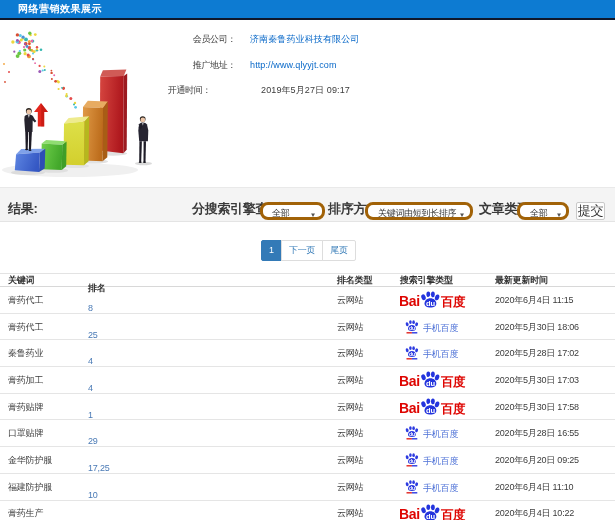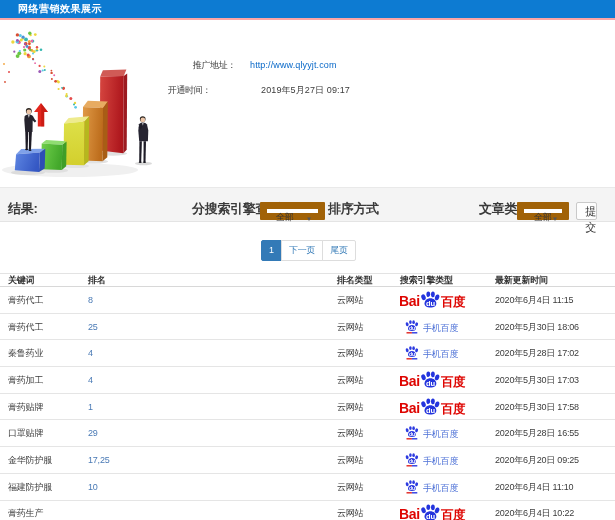--- a/index.html
+++ b/index.html
@@ -1,46 +1,46 @@
 <!DOCTYPE html>
 <html><head>
 <meta charset="utf-8">
 <style>
 * { margin:0; padding:0; box-sizing:border-box; }
 html,body { width:615px; height:520px; background:#fff; font-family:"Liberation Sans",sans-serif; }
 #page { position:relative; width:615px; height:520px; overflow:hidden; background:#fff; }
 .abs { position:absolute; }
 
-#topbar { left:0; top:0; width:615px; height:20px; background:#0d7bd2; border-bottom:2px solid #fca5a5; }
+#topbar { left:0; top:0; width:615px; height:20px; background:#0d7bd2; border-bottom:2px solid #0f172a; }
 #topbar span { position:absolute; left:18px; top:2px; font-size:10px; font-weight:bold; color:#fff; letter-spacing:0.5px; }
 
 .irow { position:absolute; height:12px; font-size:9px; line-height:12px; white-space:nowrap; }
 .irow .lab { position:absolute; right:379px; color:#404040; letter-spacing:-0.35px; }
 .irow .val { position:absolute; left:250px; letter-spacing:0.12px; }
 .blue { color:#0868c8; }
 .dark { color:#3c3c3c; }
 
 #fbar { left:0; top:187px; width:615px; height:35px; background:#f4f4f4; border-top:1px solid #e9e9e9; border-bottom:1px solid #e4e4e4; }
 #fbar .lbl { position:absolute; top:12px; font-size:13px; font-weight:bold; color:#3a3a3a; letter-spacing:-0.3px; }
-.sel { position:absolute; top:14px; height:18px; background:#fff; border:7px solid #a16207; border-radius:1px; font-size:9px; color:#333; line-height:16px;padding-left:11px; }
+.sel { position:absolute; top:14px; height:18px; background:#fff; border:3px solid #a16207; border-radius:8px; font-size:9px; color:#333; line-height:16px;padding-left:11px; }
 .sel .tx { position:absolute; letter-spacing:-0.3px; }
 .sel .ar { position:absolute; font-size:6px; color:#555; top:2px; transform:scaleX(1.1); }
-#btn { position:absolute; left:576px; top:14px; width:21px; height:18px; background:#fdfdfd; border:1px solid #c9c9c9; border-radius:2px; font-size:11px; color:#333; text-align:right; line-height:16px; letter-spacing:-0.3px; }
+#btn { position:absolute; left:576px; top:14px; width:29px; height:18px; background:#fdfdfd; border:1px solid #c9c9c9; border-radius:2px; font-size:13px; color:#333; text-align:center; line-height:16px; letter-spacing:-0.3px; }
 
 .pg { position:absolute; top:240px; height:21px; font-size:9px; line-height:19px; text-align:center; border:1px solid #ddd; background:#fff; color:#337ab7; }
 #pg1 { left:261px; width:21px; background:#337ab7; border-color:#337ab7; color:#fff; border-radius:2px 0 0 2px; }
 #pg2 { left:281px; width:42px; letter-spacing:-0.3px; }
 #pg3 { left:322px; width:34px; border-radius:0 2px 2px 0; letter-spacing:-0.3px; }
 
 #tbl { left:0; top:273px; width:615px; }
 .trow { position:relative; width:615px; border-bottom:1px solid #e5e5e5; }
 .thead { height:14px; border-top:1px solid #e3e3e3; border-bottom:1px solid #d8d8d8; }
 .trow .c { position:absolute; top:50%; transform:translateY(-50%); font-size:9px; white-space:nowrap; color:#3c3c3c; letter-spacing:-0.2px; }
 .thead .c { font-weight:bold; color:#333; }
-.c1 { left:8px; } .c2 { left:88px; } .c3 { left:337px; } .c4 { left:400px; } .c5 { left:495px; }
+.c1 { left:8px; } .c2 { left:88px;margin-top:8px; } .c3 { left:337px; } .c4 { left:400px; } .c5 { left:495px; }
 .trow .c.rank { color:#4a7ab5; }
 .dr { height:26.7px; }
 </style>
 </head>
 <body>
 <div id="page">
   <div class="abs" id="topbar">
       <span>网络营销效果展示</span>
     </div>
 
@@ -190,37 +190,45 @@
         <circle cx="66.4" cy="75.9" r="1.3" fill="#edd83d"></circle>
         <circle cx="75.0" cy="82.9" r="1.2" fill="#edd83d"></circle>
         <circle cx="74.0" cy="84.5" r="1.0" fill="#35b8b0"></circle>
         <circle cx="75.6" cy="87.3" r="1.4" fill="#5bc8e8"></circle>
         <circle cx="4.0" cy="44.0" r="0.9" fill="#f2a33c"></circle>
         <circle cx="5.0" cy="62.0" r="0.9" fill="#d94f35"></circle>
         <circle cx="9.0" cy="52.0" r="1.0" fill="#e54c4c"></circle>
       </g>
   </svg>
 
+  <div class="irow" style="left:0;top:33px;width:615px;">
+    <span class="lab">会员公司：</span>
+      <span class="val blue">济南秦鲁药业科技有限公司</span>
+  </div>
   <div class="irow" style="left:0;top:59px;width:615px;">
     <span class="lab">推广地址：</span>
       <span class="val blue">http://www.qlyyjt.com</span>
   </div>
   <div class="irow" style="left:11px;top:84px;width:579px;">
     <span class="lab">开通时间：</span>
       <span class="val dark">2019年5月27日 09:17</span>
   </div>
 
   <div class="abs" id="fbar">
     <span class="lbl" style="left:8px;">结果:</span>
     <span class="lbl" style="left:192px;">分搜索引擎查看</span>
     <div class="sel" style="left:260px;width:65px;">
         <span class="tx" style="left:9px;">全部</span>
         <span class="ar" style="right:6px;">▼</span>
       </div>
     <span class="lbl" style="left:328px;">排序方式</span>
+    <div class="sel" style="left:365px;width:108px;">
+        <span class="tx" style="left:10px;">关键词由短到长排序</span>
+        <span class="ar" style="right:5px;">▼</span>
+      </div>
     <span class="lbl" style="left:479px;">文章类型</span>
     <div class="sel" style="left:517px;width:52px;">
         <span class="tx" style="left:10px;">全部</span>
         <span class="ar" style="right:4px;">▼</span>
       </div>
     <div id="btn">提交</div>
   </div>
 
   <div class="pg" id="pg1">1</div>
   <div class="pg" id="pg2">下一页</div>

